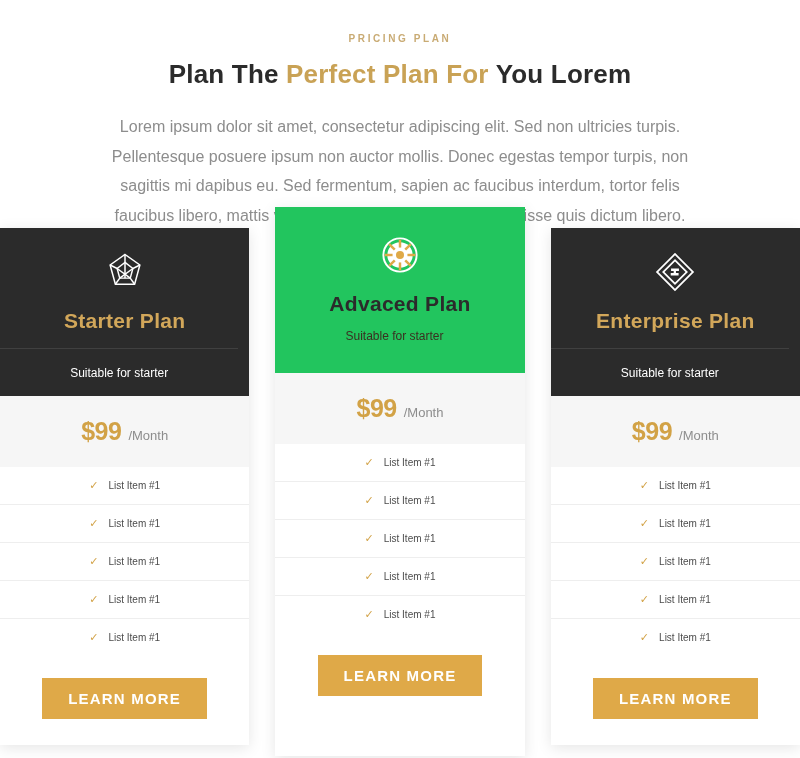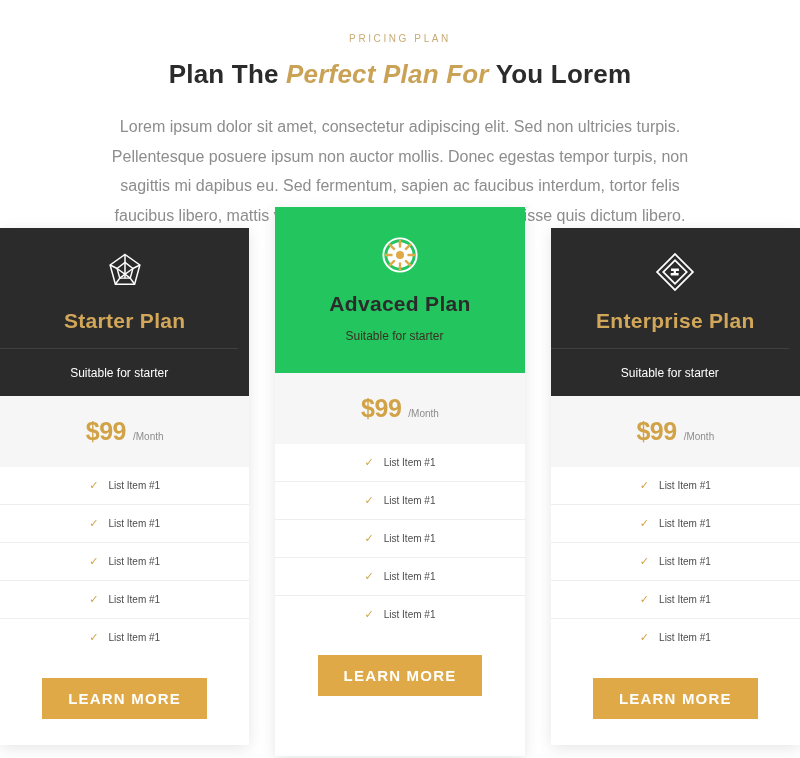--- a/index.html
+++ b/index.html
@@ -16,33 +16,33 @@
   }
 
   
   .intro {
     text-align: center;
     padding-top: 33px;
   }
   .eyebrow {
     color: #c9ab74;
     font-size: 10px;
-    font-weight: 400;
+    font-weight: 700;
     letter-spacing: 2.6px;
     text-transform: uppercase;
     margin: 0 0 15px 0;
   }
   .headline {
     font-size: 26px;
     font-weight: 700;
     color: #2b2b2b;
     letter-spacing: 0.2px;
     margin: 0 0 22px 0;
   }
-  .headline .accent { color: #c9a255; font-style: italic; }
+  .headline .accent { color: #c9a255; }
   .lead {
     width: 580px;
     margin: 0 auto;
     font-size: 16px;
     line-height: 1.85;
     color: #8d8d8d;
   }
   .divider {
     width: 56px;
     height: 2px;
@@ -115,21 +115,21 @@
     align-items: baseline;
     justify-content: center;
   }
   .price {
     font-size: 25px;
     font-weight: 700;
     color: #d2a246;
     letter-spacing: -0.5px;
   }
   .per {
-    font-size: 10px;
+    font-size: 13px;
     color: #8d8d8d;
     margin-left: 7px;
     font-weight: 400;
   }
 
   .features {
     list-style: none;
     margin: 0;
     padding: 0;
   }

